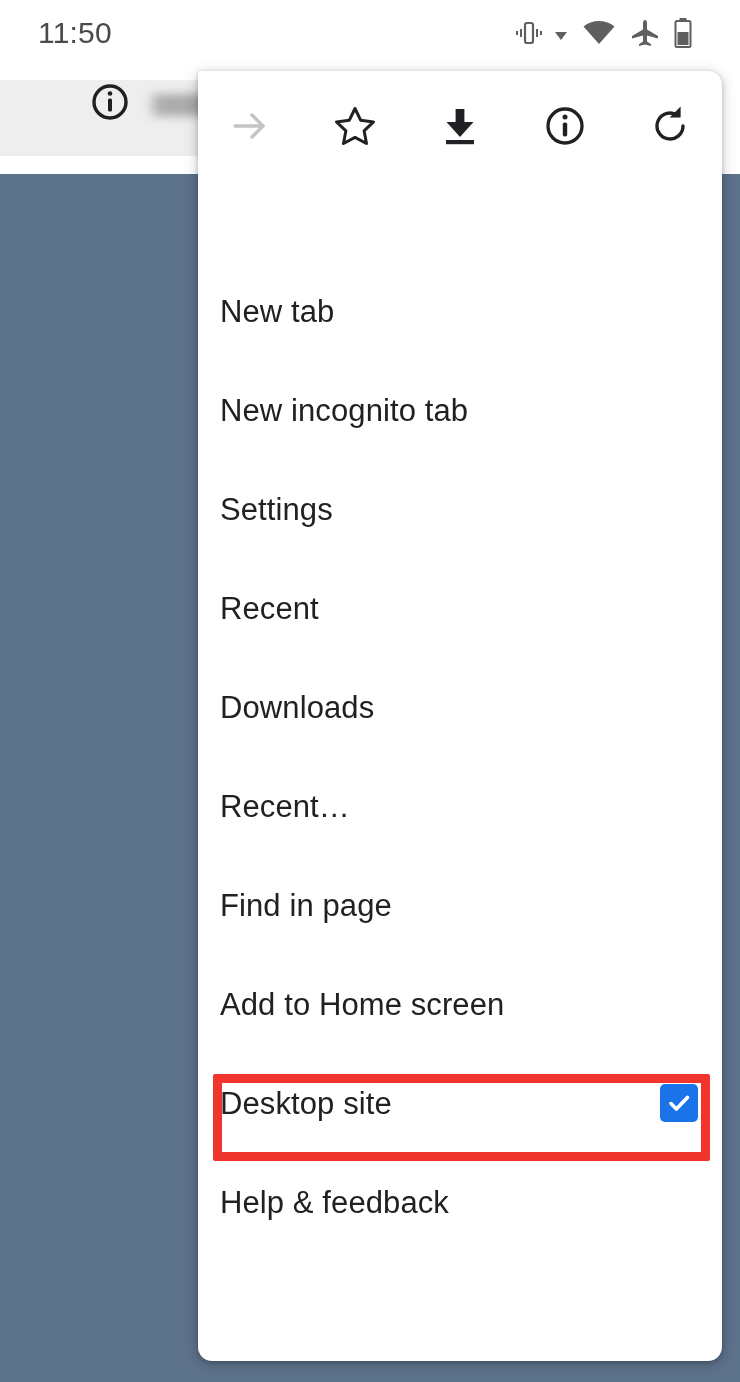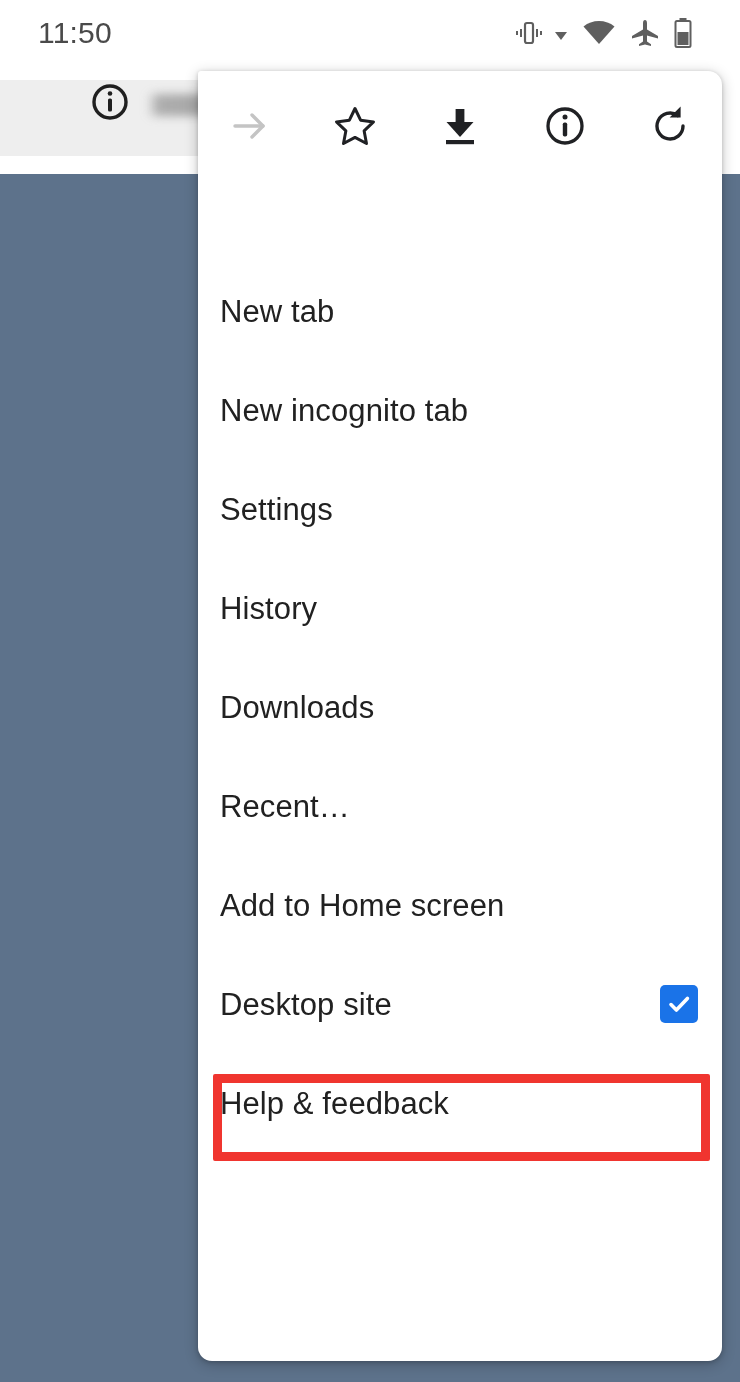--- a/index.html
+++ b/index.html
@@ -289,27 +289,30 @@
         <div class="menu-item">
           <span class="menu-item-label">New tab</span>
         </div>
         <div class="menu-item">
           <span class="menu-item-label">New incognito tab</span>
         </div>
         <div class="menu-item">
           <span class="menu-item-label">Settings</span>
         </div>
         <div class="menu-item">
-          <span class="menu-item-label">History</span>
+          <span class="menu-item-label">Recent</span>
         </div>
         <div class="menu-item">
           <span class="menu-item-label">Downloads</span>
         </div>
         <div class="menu-item">
           <span class="menu-item-label">Recent…</span>
+        </div>
+        <div class="menu-item">
+          <span class="menu-item-label">Find in page</span>
         </div>
         <div class="menu-item">
           <span class="menu-item-label">Add to Home screen</span>
         </div>
         <div class="menu-item">
           <span class="menu-item-label">Desktop site</span>
           <span class="menu-item-spacer"></span>
           <span class="menu-checkbox">
             <svg width="28" height="28" viewBox="0 0 28 28">
               <path d="M6 14.6 L11.4 20 L22.4 8.4" fill="none" stroke="#ffffff" stroke-width="3.6" stroke-linecap="round" stroke-linejoin="round"></path>

